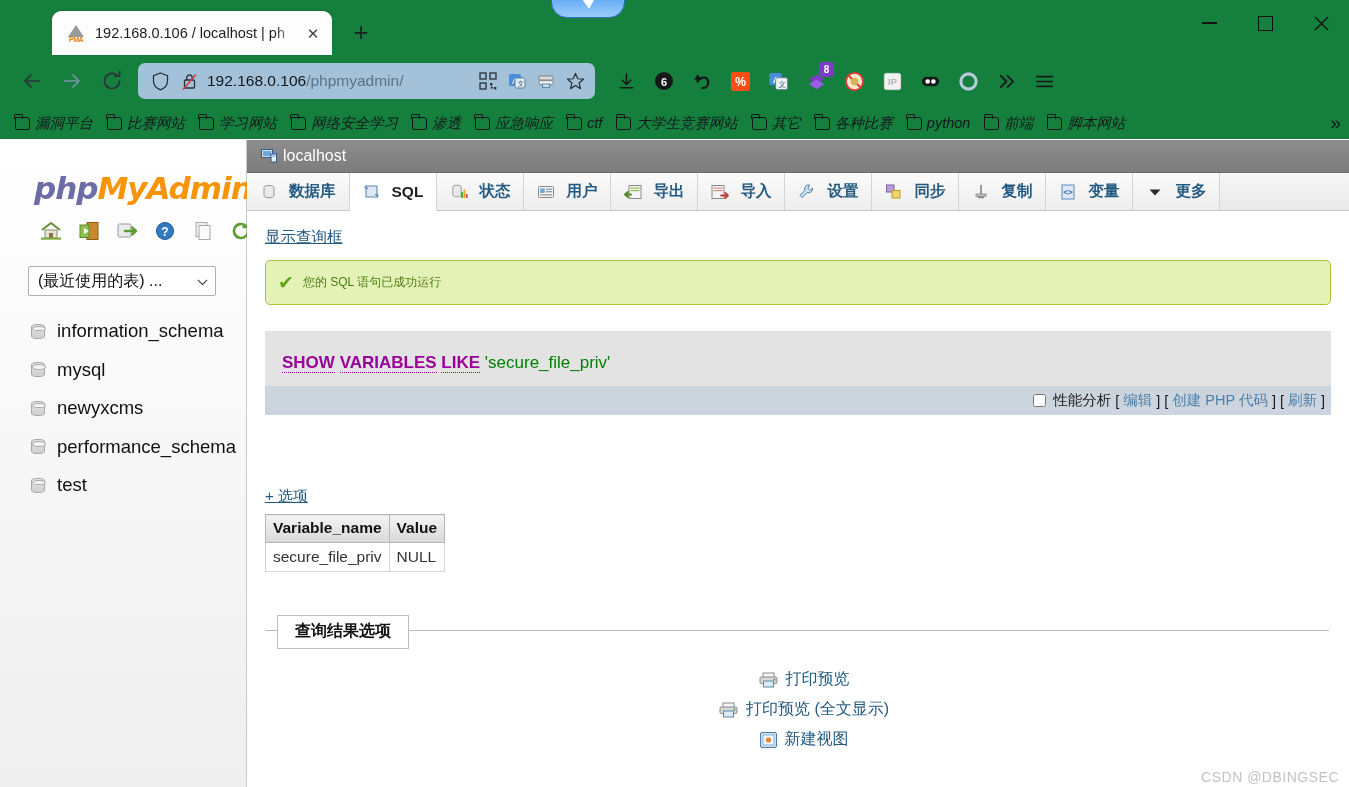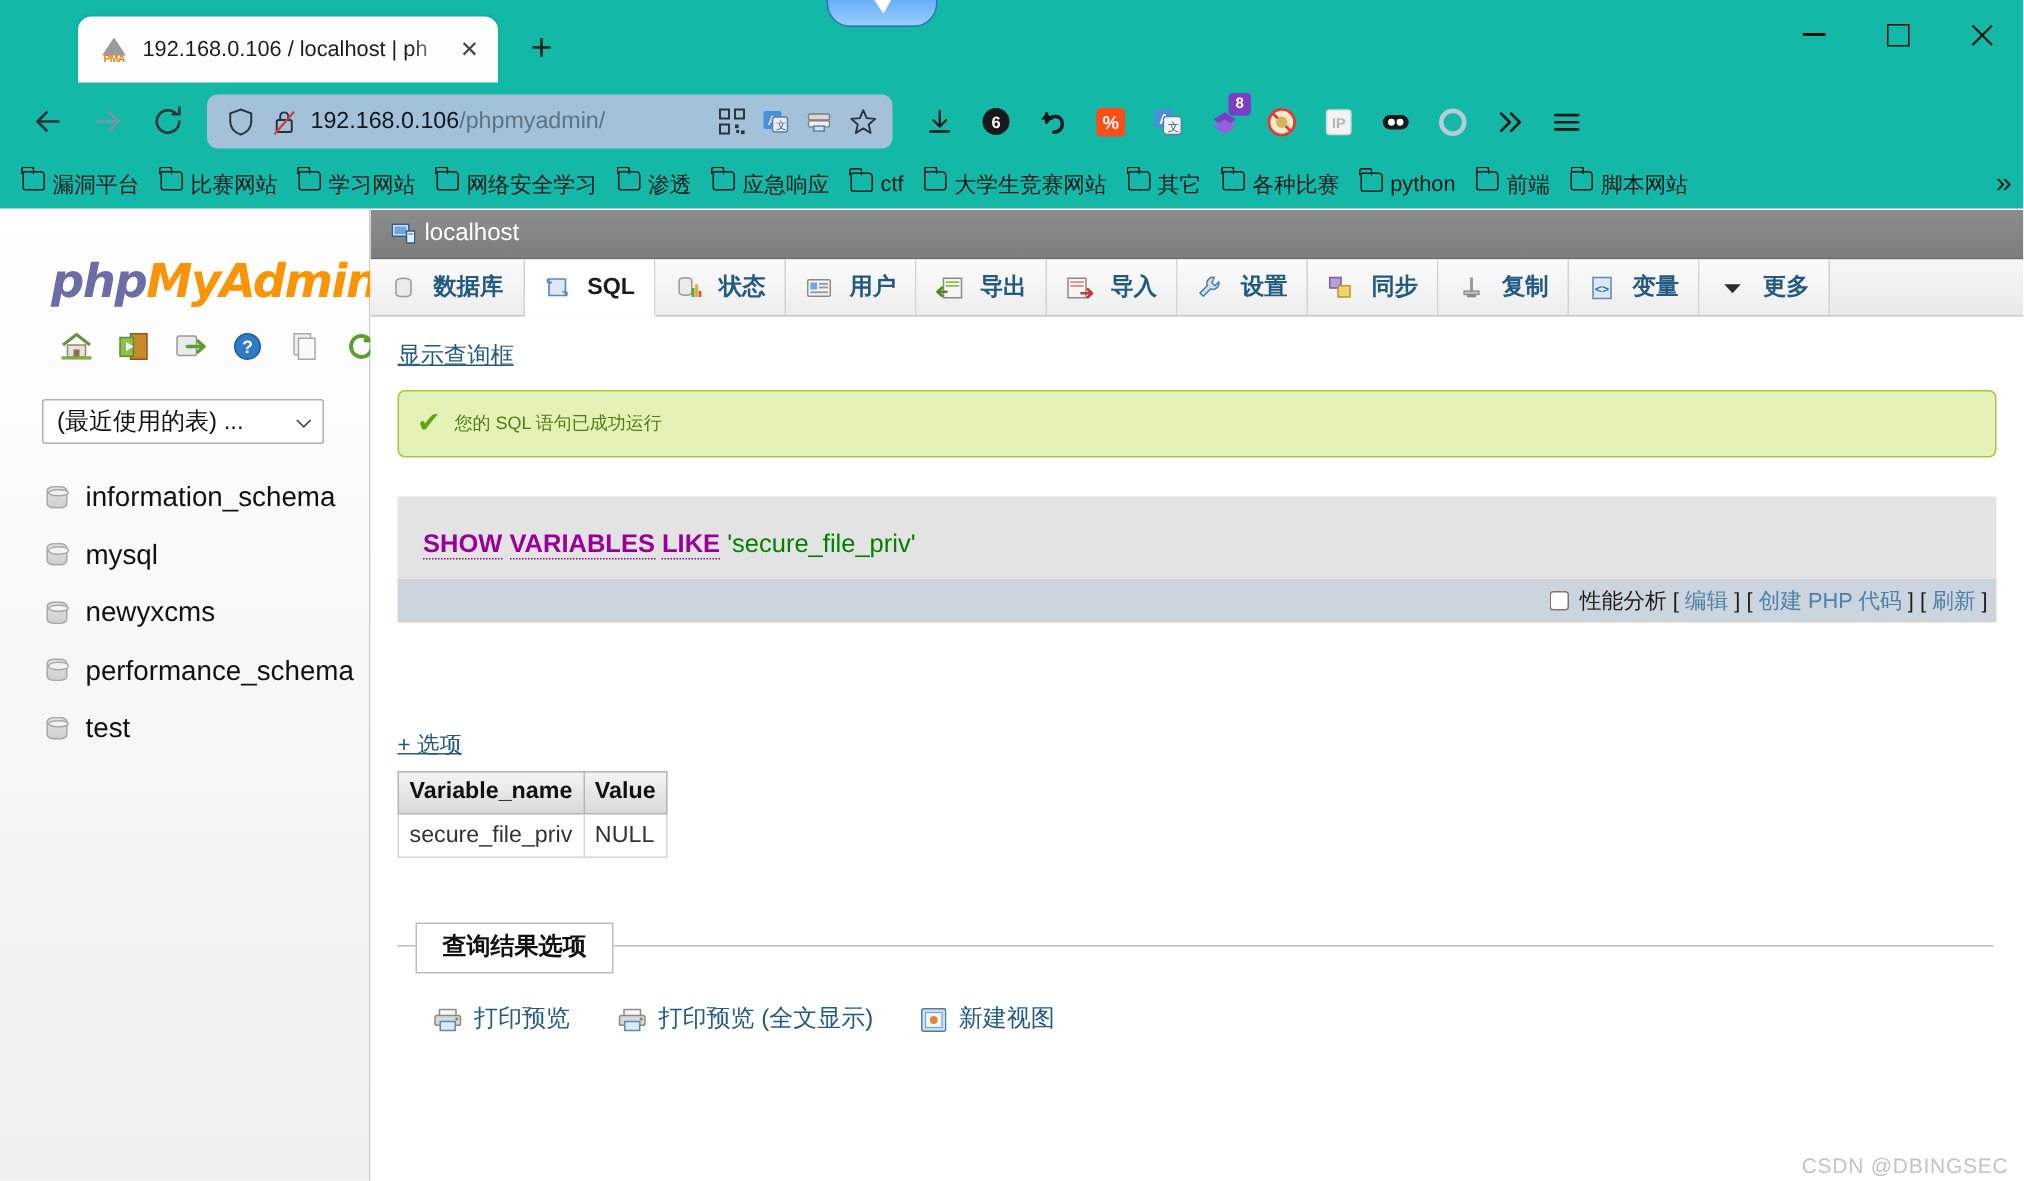--- a/index.html
+++ b/index.html
@@ -6,21 +6,21 @@
   html, body {
     margin: 0; padding: 0;
     width: 1349px; height: 787px;
     overflow: hidden;
     font-family: "Liberation Sans", sans-serif;
     background: #fff;
   }
   #root { position: relative; width: 1349px; height: 787px; background:#fff; }
 
   
-  .browser-chrome { background: #14b8a6; }
+  .browser-chrome { background: #15803d; }
 
   
   .tabstrip {
     position: relative;
     height: 55px;
     display: flex;
     align-items: flex-end;
     padding: 0 0 0 52px;
   }
   .tab {
@@ -169,26 +169,27 @@
   
   .bookmarks {
     height: 32px;
     display:flex; align-items:center;
     padding: 0 4px 0 8px;
     gap: 0px;
     position: relative;
     overflow: hidden;
   }
   .bm {
-    display:flex; align-items:flex-start; gap:5px;
+    display:flex; align-items:center; gap:5px;
     padding: 2px 7px;
     font-size: 14.5px; color:#14181c;
     white-space: nowrap;
     cursor: pointer;
     border-radius: 4px;
+    font-style: italic;
   }
   .folder-ico {
     width: 15px; height: 13px;
     border: 1.6px solid #14181c;
     border-radius: 1px 3px 2px 2px;
     position: relative;
     flex: 0 0 15px;
   }
   .folder-ico::before {
     content:"";
@@ -405,21 +406,21 @@
     font-size: 16px; font-weight: bold; color:#111;
     z-index: 2;
   }
   .fieldset {
     border: 1px solid #bdbdbd;
     border-right: none;
     border-bottom: none;
     border-left: none;
     padding: 38px 0 18px 24px;
   }
-  .actions { display:flex; align-items:center; gap: 22px; }
+  .actions { display:flex; align-items:center; gap: 9px; flex-direction: column; }
   .act {
     display:flex; align-items:center; gap: 8px;
     font-size: 16px; color:#235a81;
     cursor: pointer;
     margin-right: 10px;
   }
   .printer-ico { width:19px;height:16px;flex:0 0 19px;position:relative; }
   .view-ico { width:17px;height:16px;flex:0 0 17px;position:relative; }
 
   .watermark {

